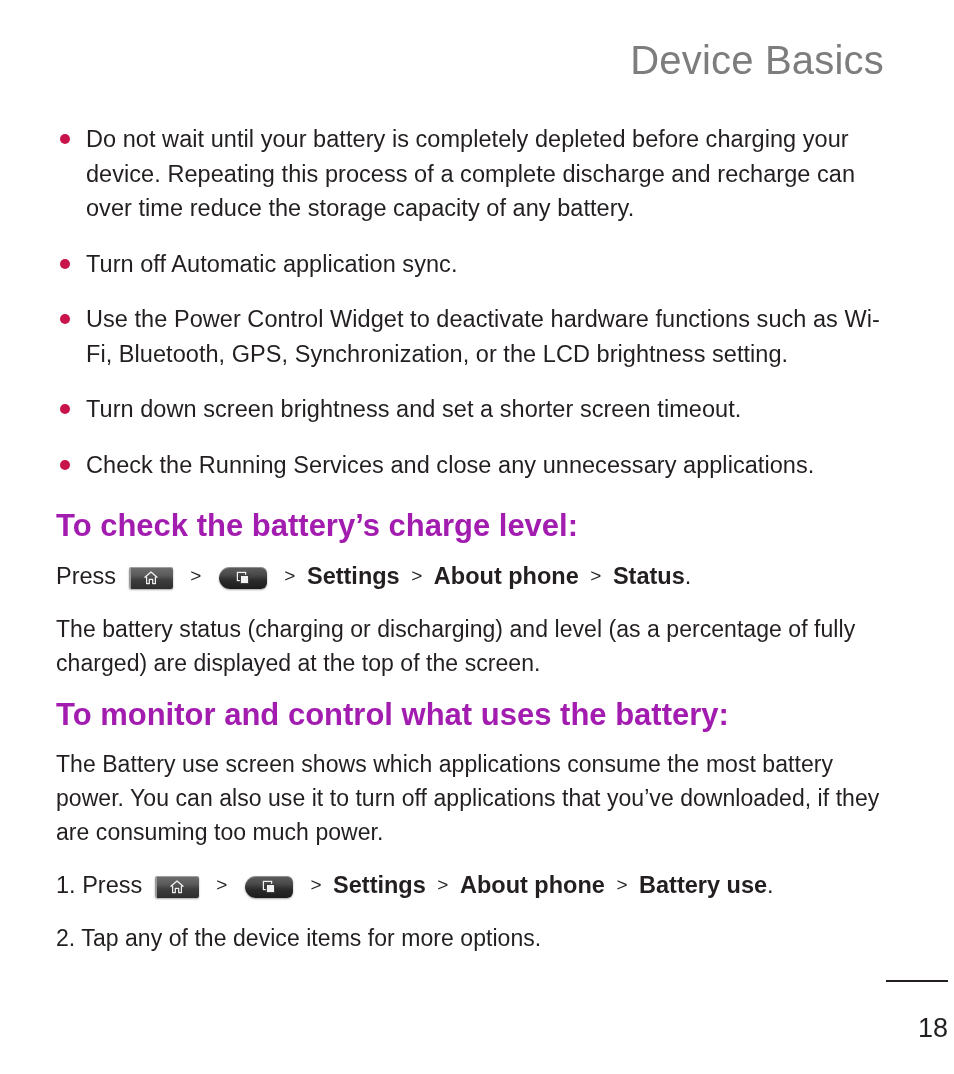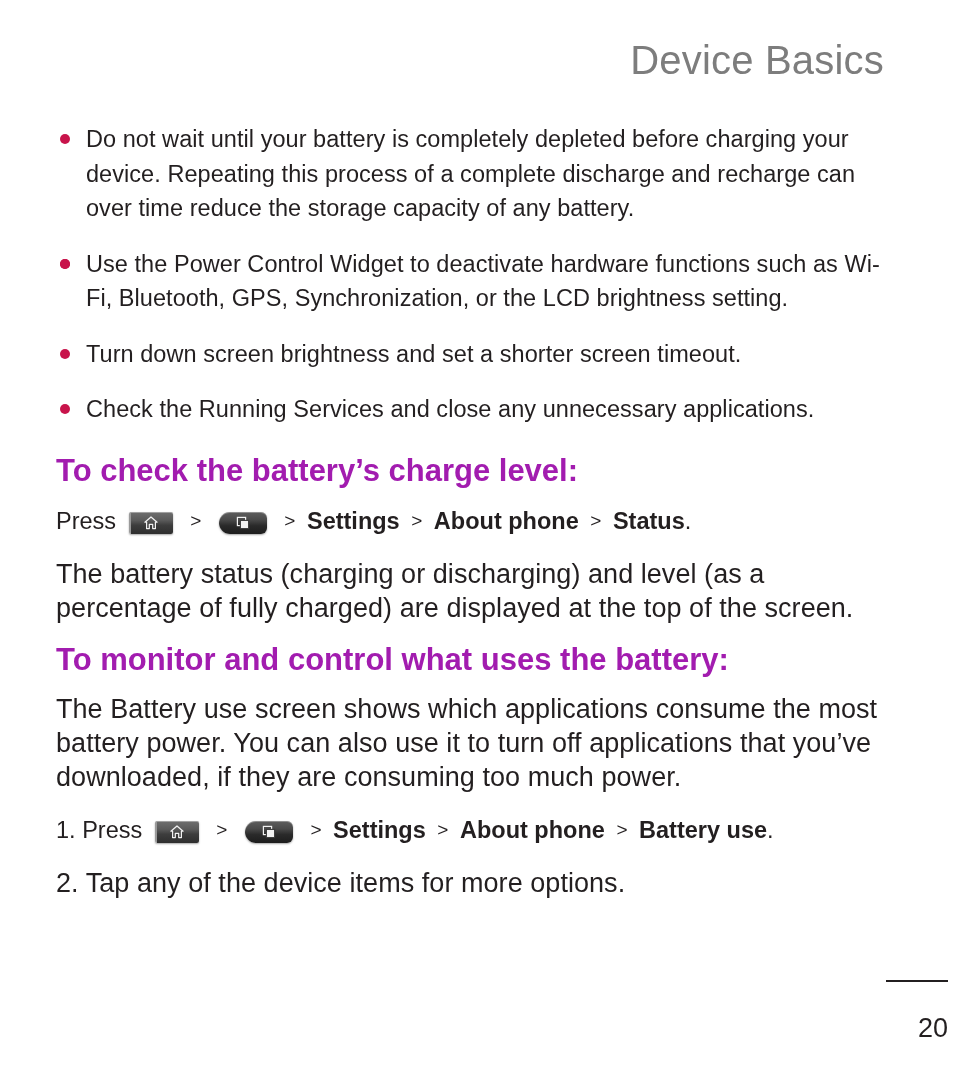--- a/index.html
+++ b/index.html
@@ -44,21 +44,21 @@
     top: 122px;
     width: 840px;
   }
 
   p, ul, li {
     margin: 0;
     padding: 0;
   }
 
   .para {
-    font-size: 27px;
+    font-size: 23px;
     line-height: 34px;
     color: #231f20;
     margin-bottom: 18px;
     letter-spacing: 0.05px;
   }
 
   .heading {
     font-size: 31px;
     line-height: 34px;
     font-weight: bold;
@@ -193,20 +193,21 @@
 
   <div class="content">
 
     <ul class="bullets">
       <li class="bullet-item">
         <span class="bullet-dot"></span>
         <span>Do not wait until your battery is completely depleted before charging your device. Repeating this process of a complete discharge and recharge can over time reduce the storage capacity of any battery.</span>
       </li>
       <li class="bullet-item">
         <span class="bullet-dot"></span>
+        <span>Turn off Automatic application sync.</span>
       </li>
       <li class="bullet-item">
         <span class="bullet-dot"></span>
         <span>Use the Power Control Widget to deactivate hardware functions such as Wi-Fi, Bluetooth, GPS, Synchronization, or the LCD brightness setting.</span>
       </li>
       <li class="bullet-item">
         <span class="bullet-dot"></span>
         <span>Turn down screen brightness and set a shorter screen timeout.</span>
       </li>
       <li class="bullet-item">
@@ -272,17 +273,17 @@
       <b>Battery use</b><span>.</span>
     </div>
 
     <p class="para"><span>2.</span> <span>Tap any of the device items for more options.</span></p>
 
   </div>
 
   <div class="footer-zone">
     <div class="footer-inner">
       <div class="footer-rule"></div>
-      <div class="page-number">20</div>
+      <div class="page-number">18</div>
     </div>
   </div>
 
 </div>
 
 </body></html>

